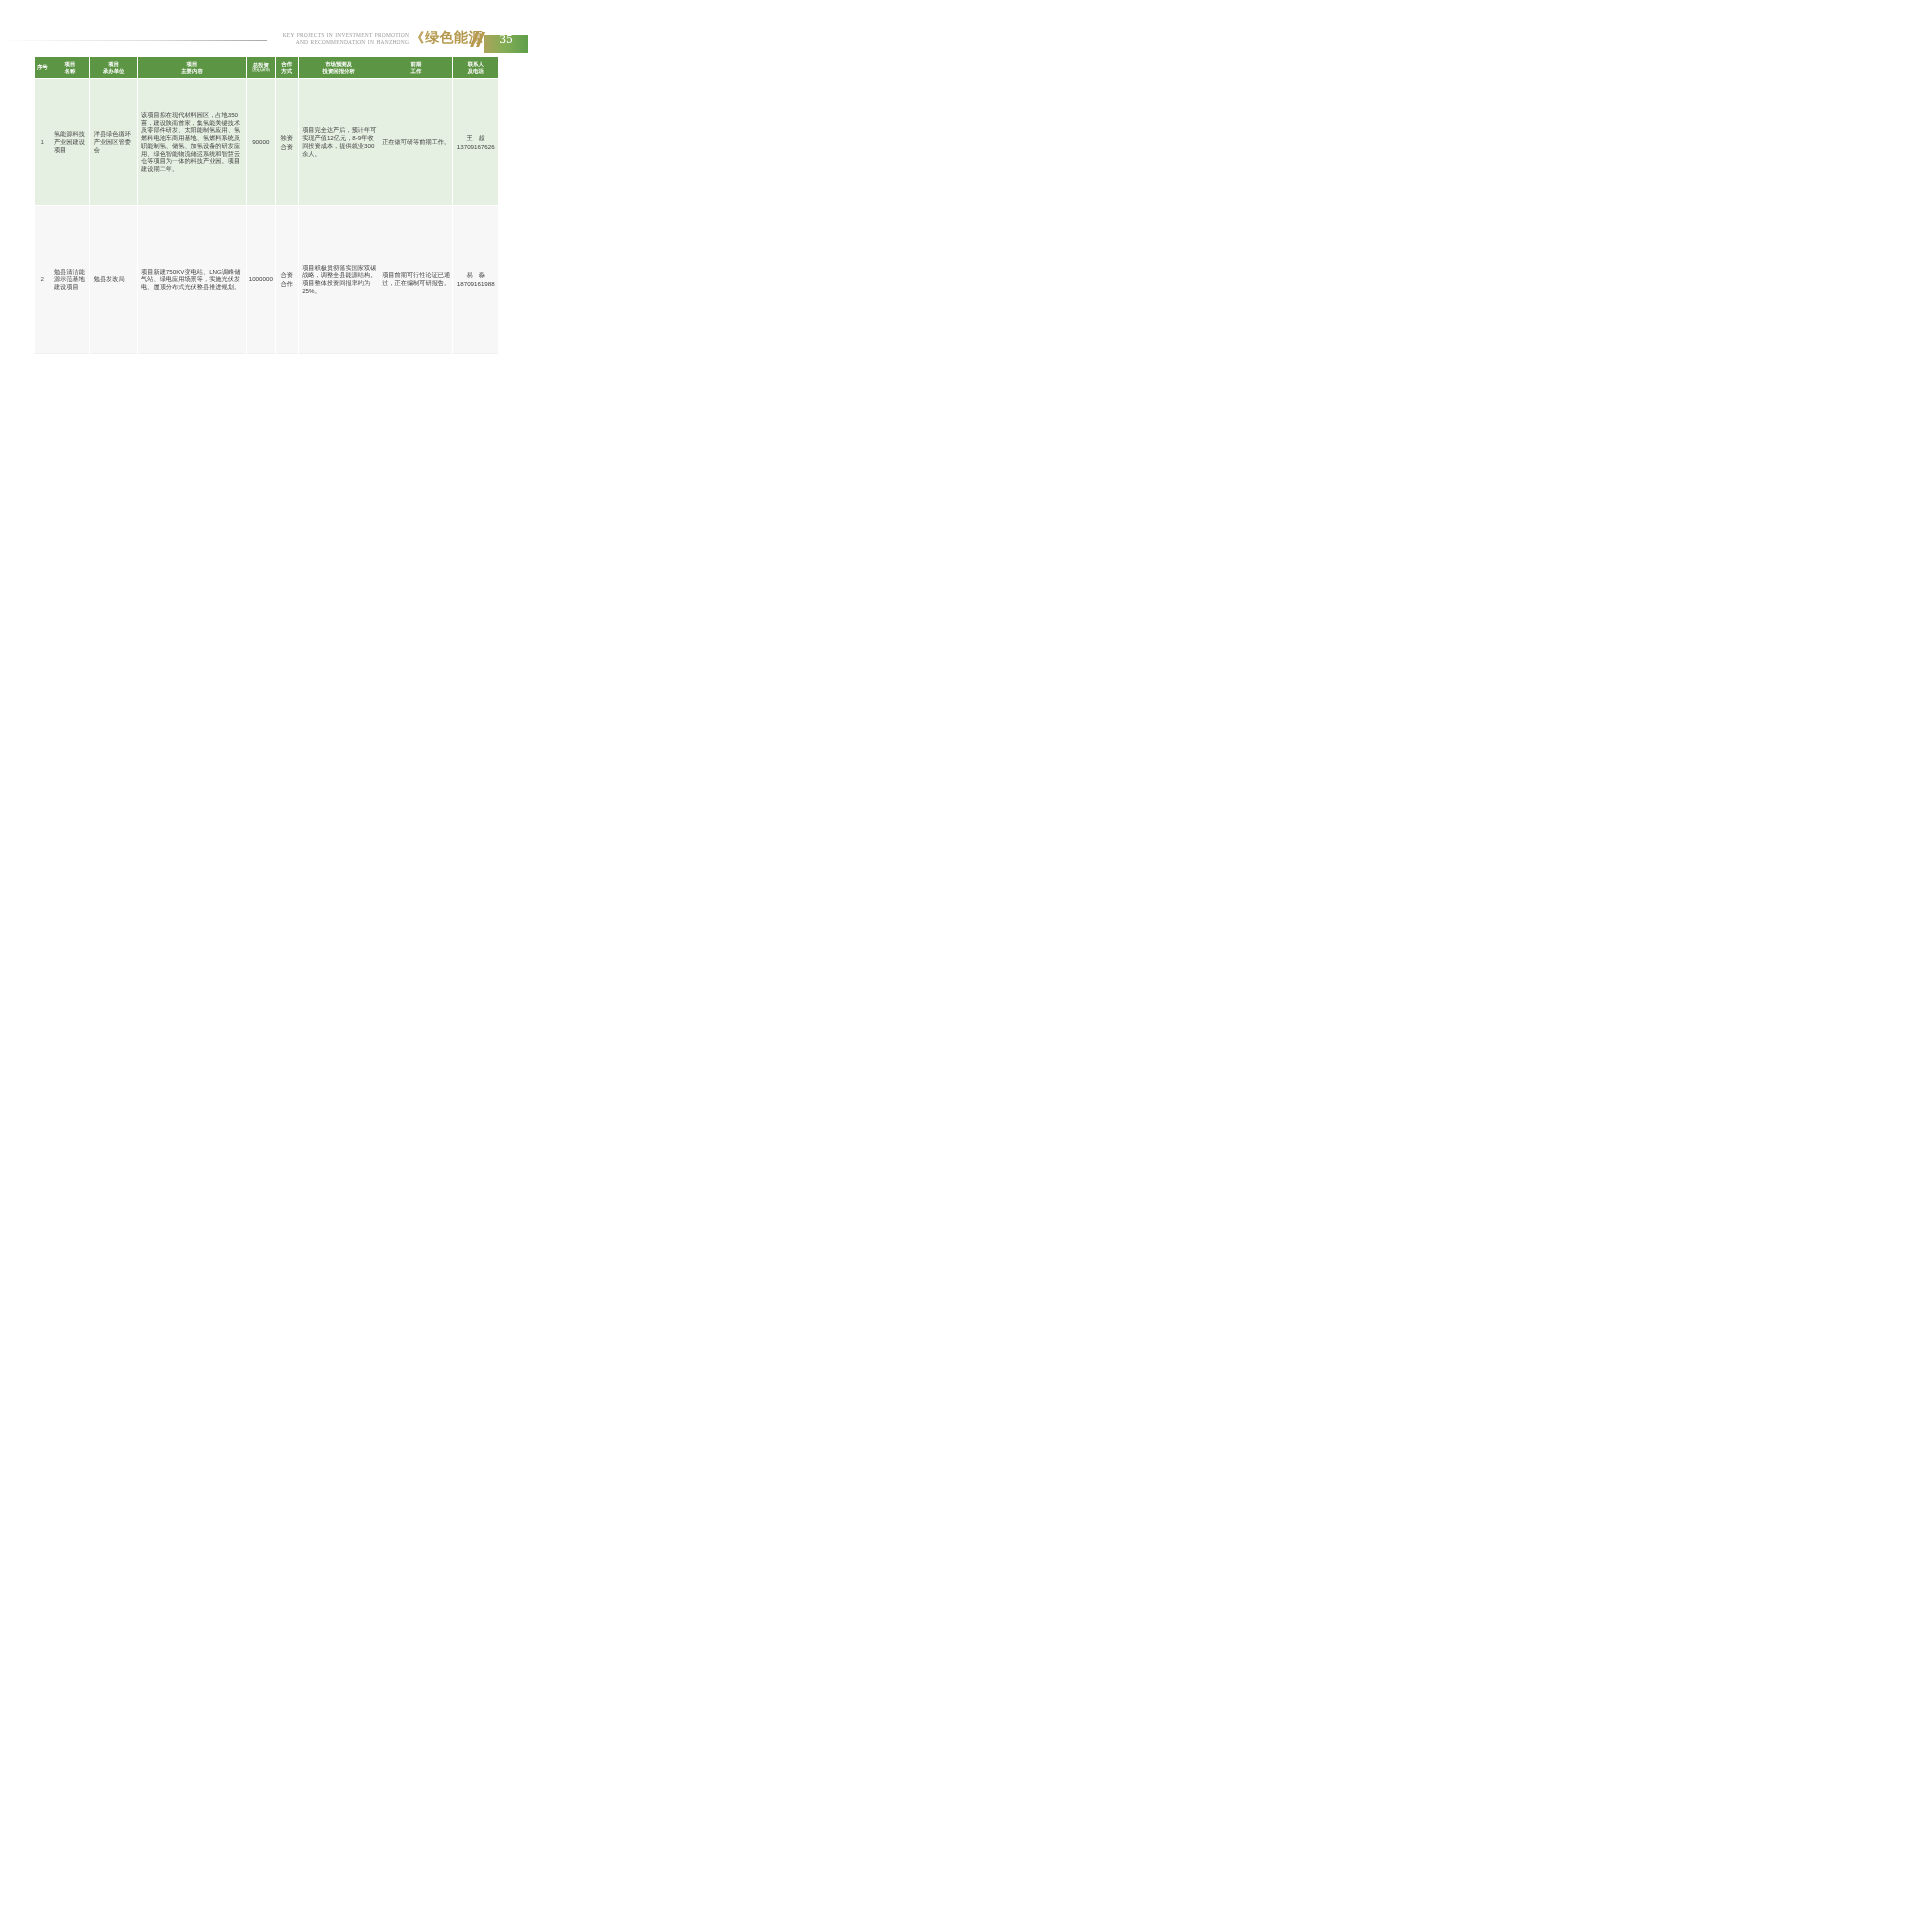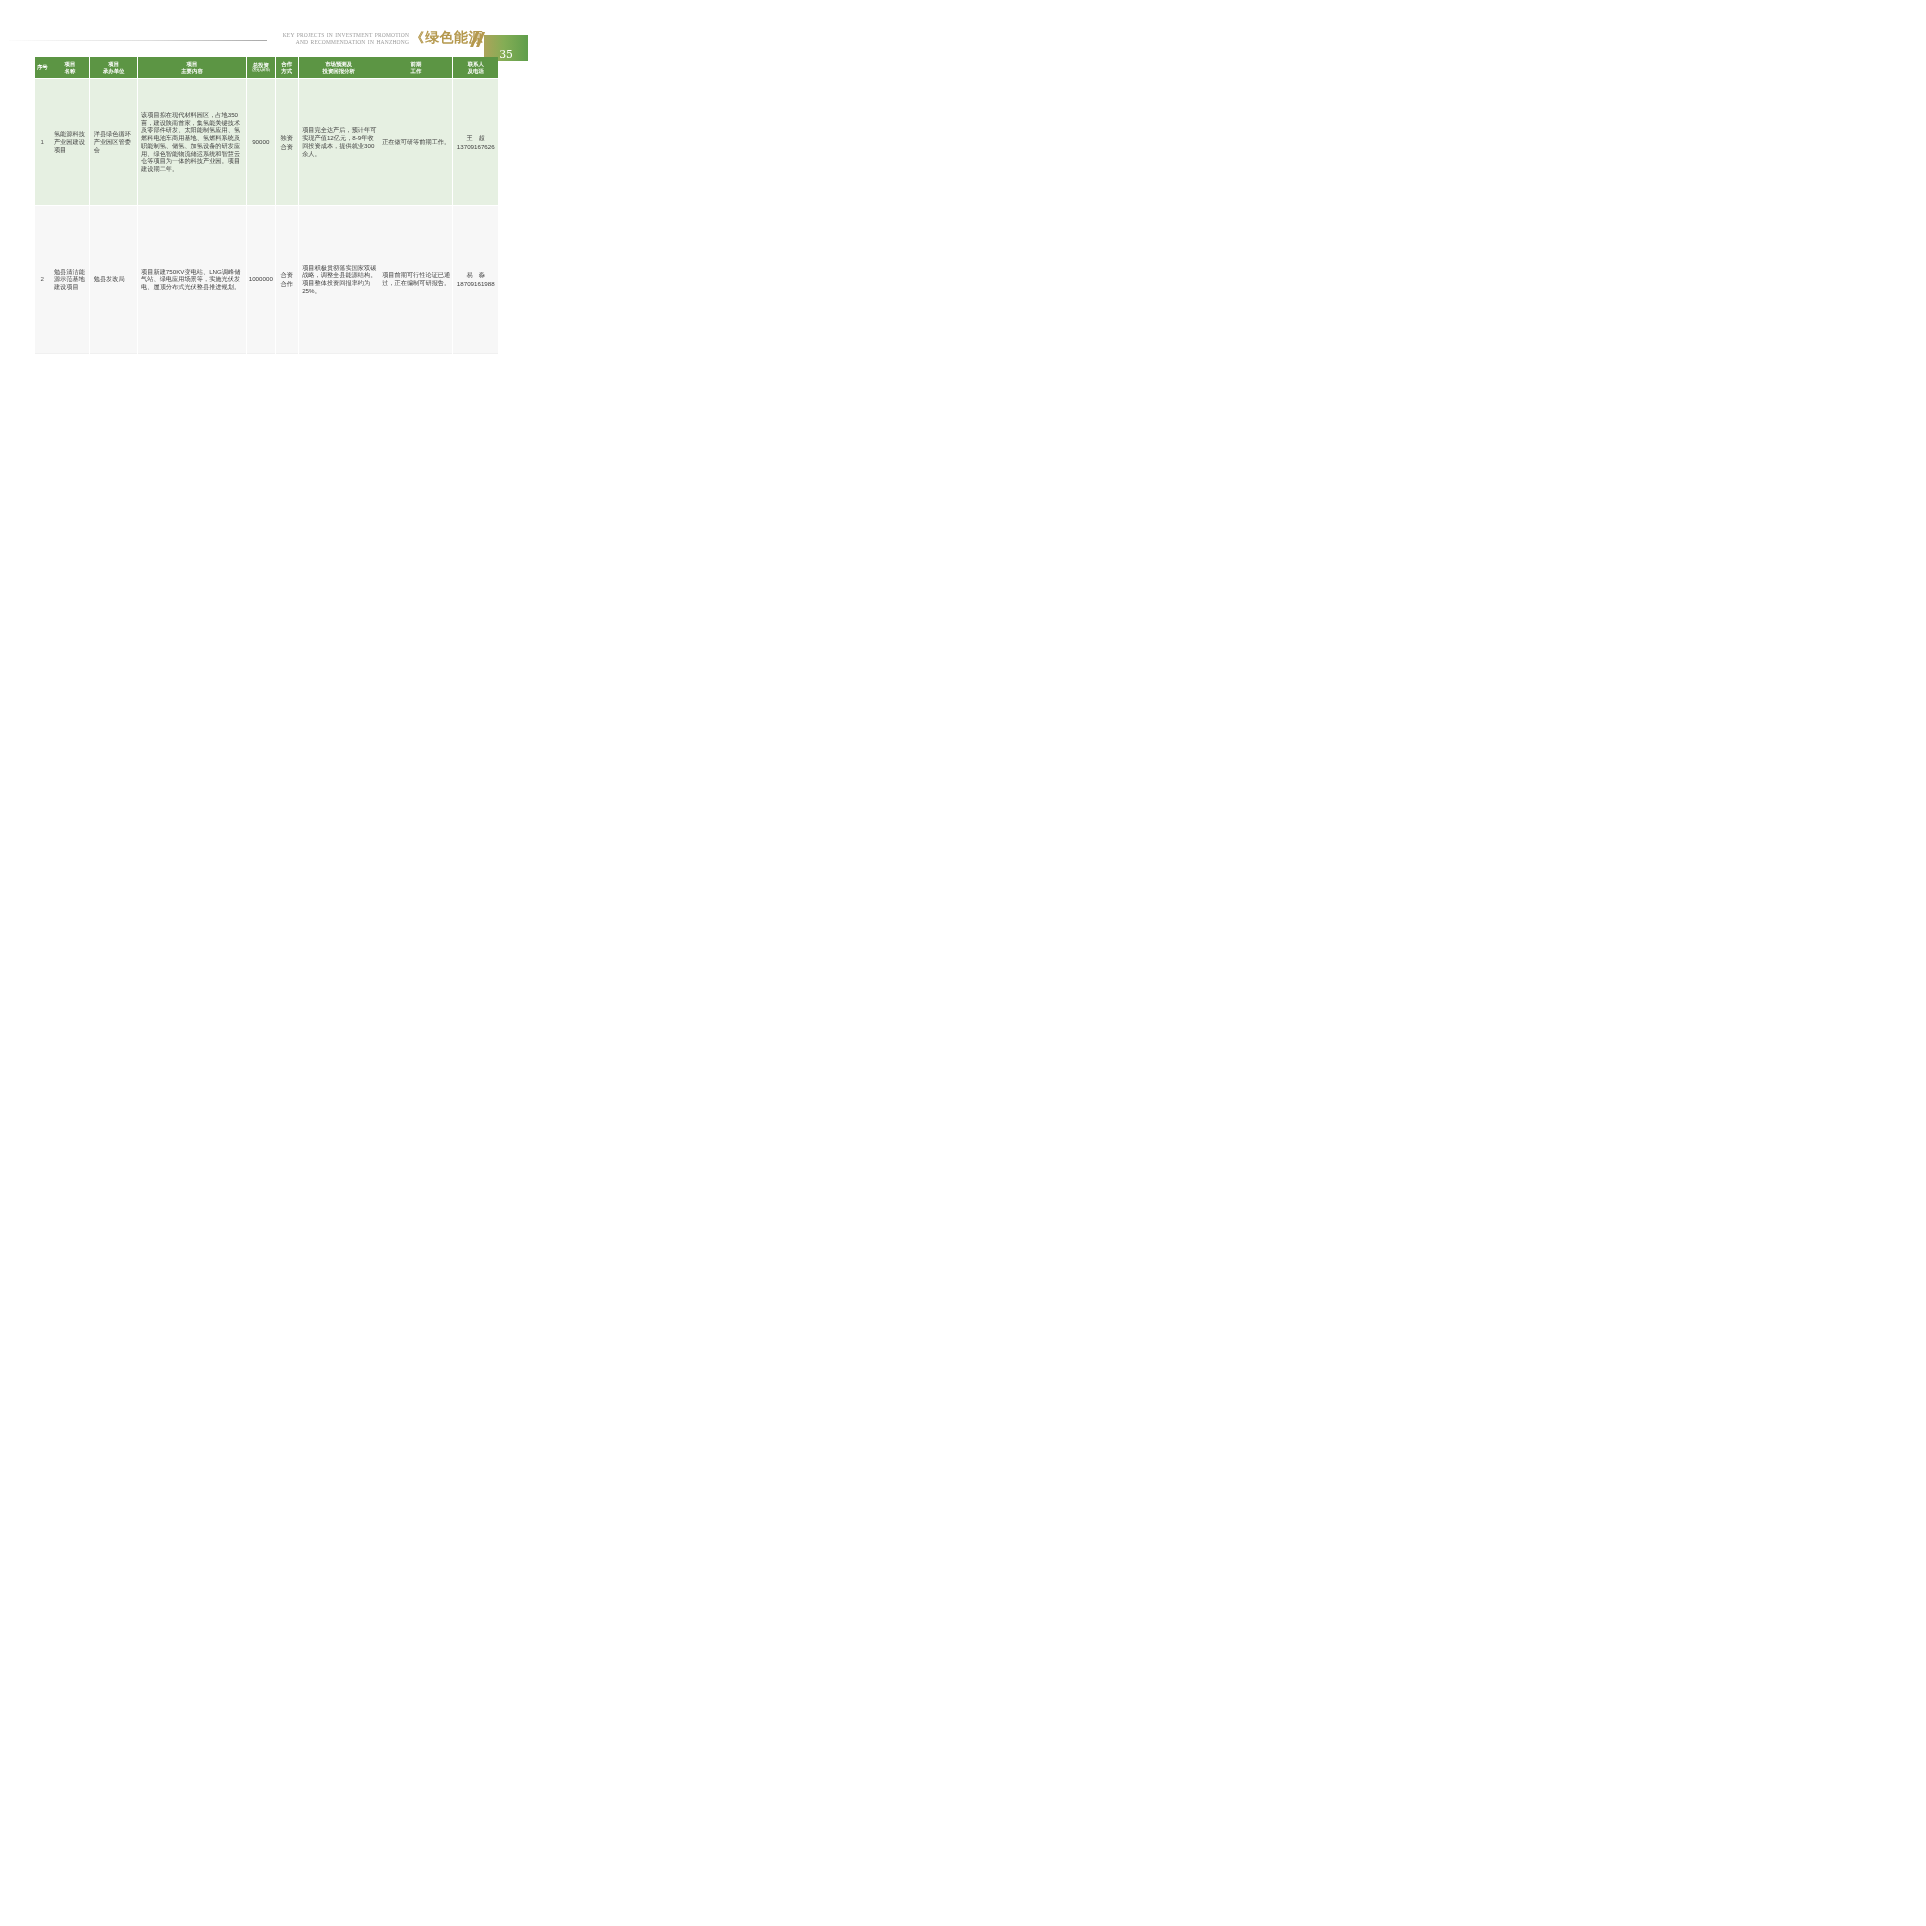--- a/index.html
+++ b/index.html
@@ -28,23 +28,23 @@
   .brand {
     position:absolute; top:29px; left:411px;
     color:#b5994e; font-family:"DejaVu Serif", serif;
     font-weight:bold; font-size:14px; line-height:17px;
     letter-spacing:0.4px; white-space:nowrap;
   }
   .brand .mark { font-size:13px; margin-right:0.8px; }
   .slashes { position:absolute; left:473px; top:32px; display:flex; gap:2.7px; }
   .slash { width:3.1px; height:15.4px; background:#b5994e; transform:skewX(-22deg); }
   .pagebox {
-    position:absolute; left:484px; top:35px; width:44px; height:26px;
+    position:absolute; left:484px; top:35px; width:44px; height:18px;
     background:linear-gradient(90deg,#aba45a 0%, #84ad55 45%, #5f9e4b 100%);
-    display:flex; align-items:flex-end; justify-content:center;
+    display:flex; align-items:flex-start; justify-content:center;
     box-sizing:border-box;
   }
   .pagenum { color:#ffffff; font-family:"DejaVu Serif", serif; font-size:10.8px; line-height:1; }
 
   
   .ptable {
     position:absolute; left:35px; top:57px;
     display:grid;
     grid-template-columns:14.6px 39px 47px 108px 28px 22.3px 80px 73px 45px;
     grid-template-rows:21px 126px 148px;

